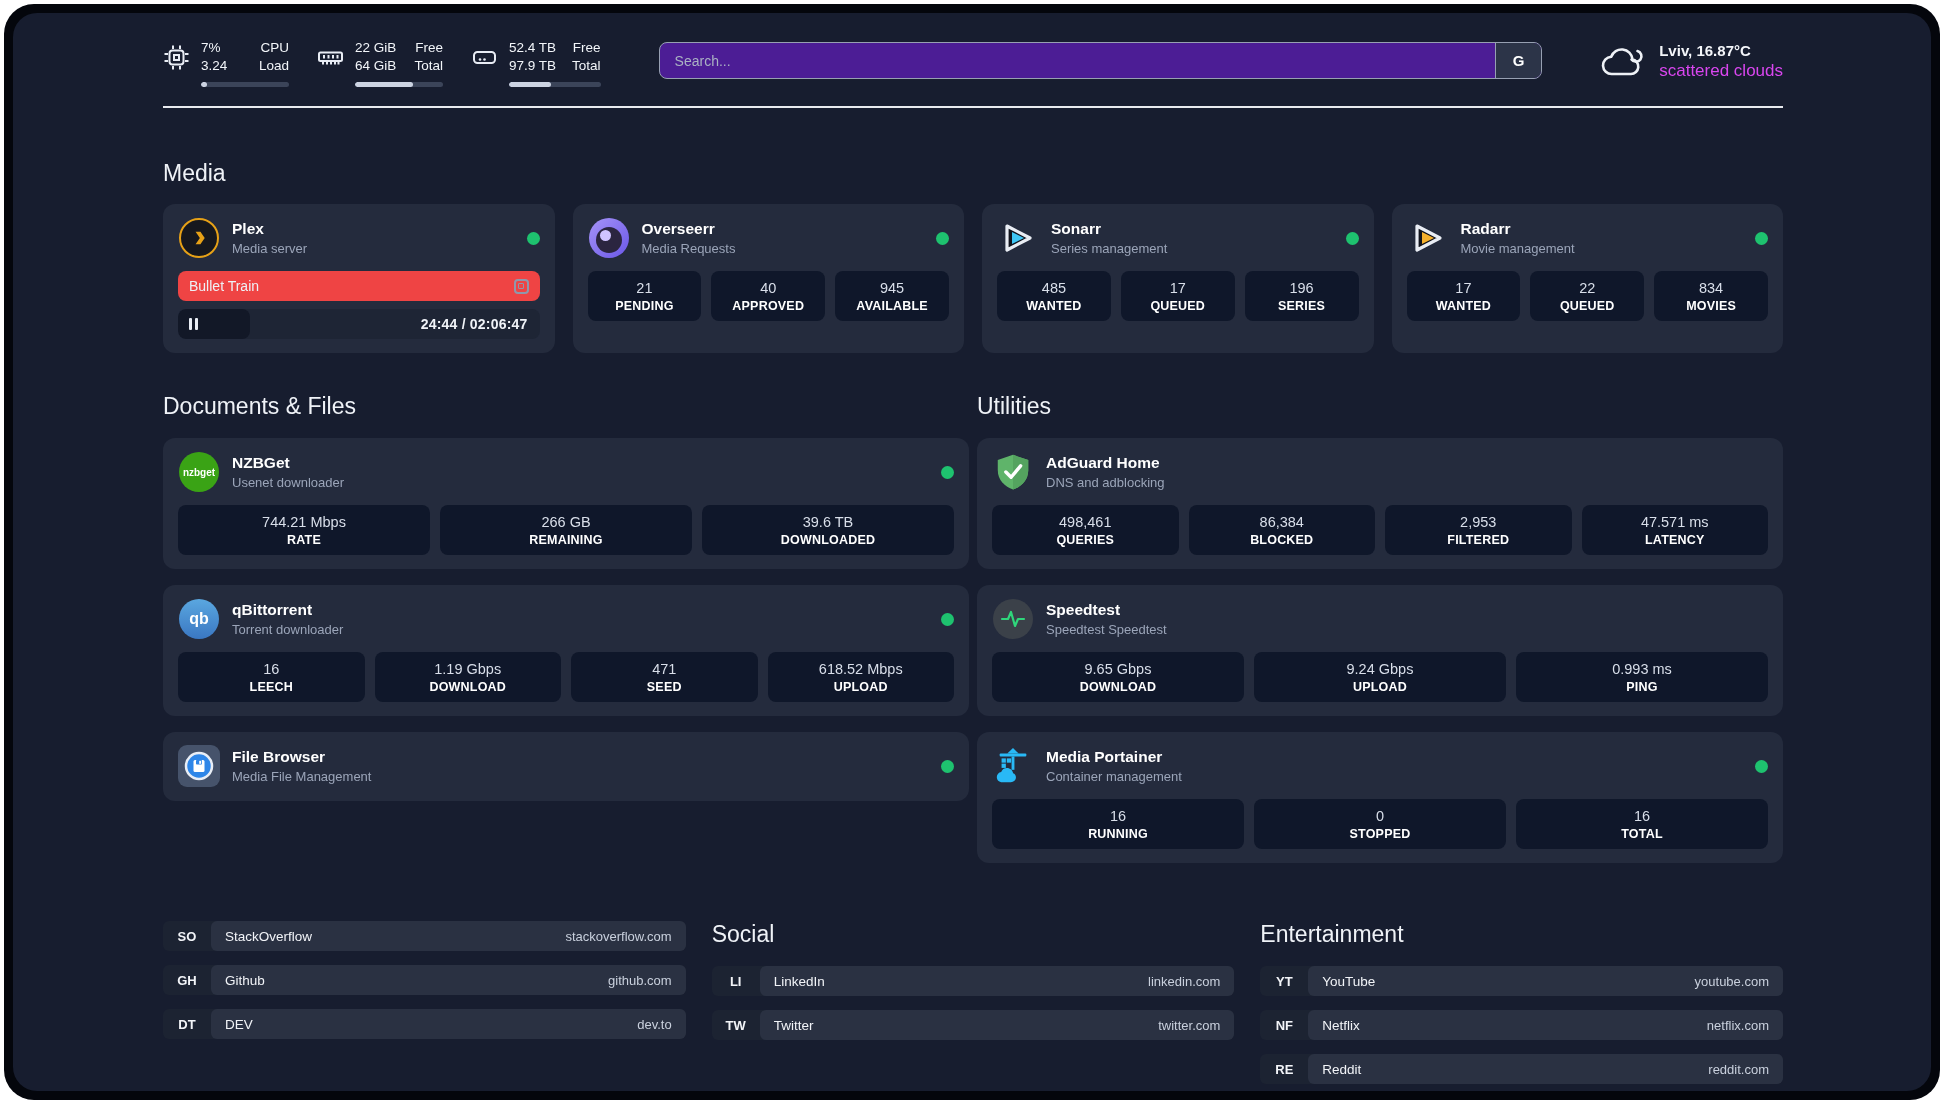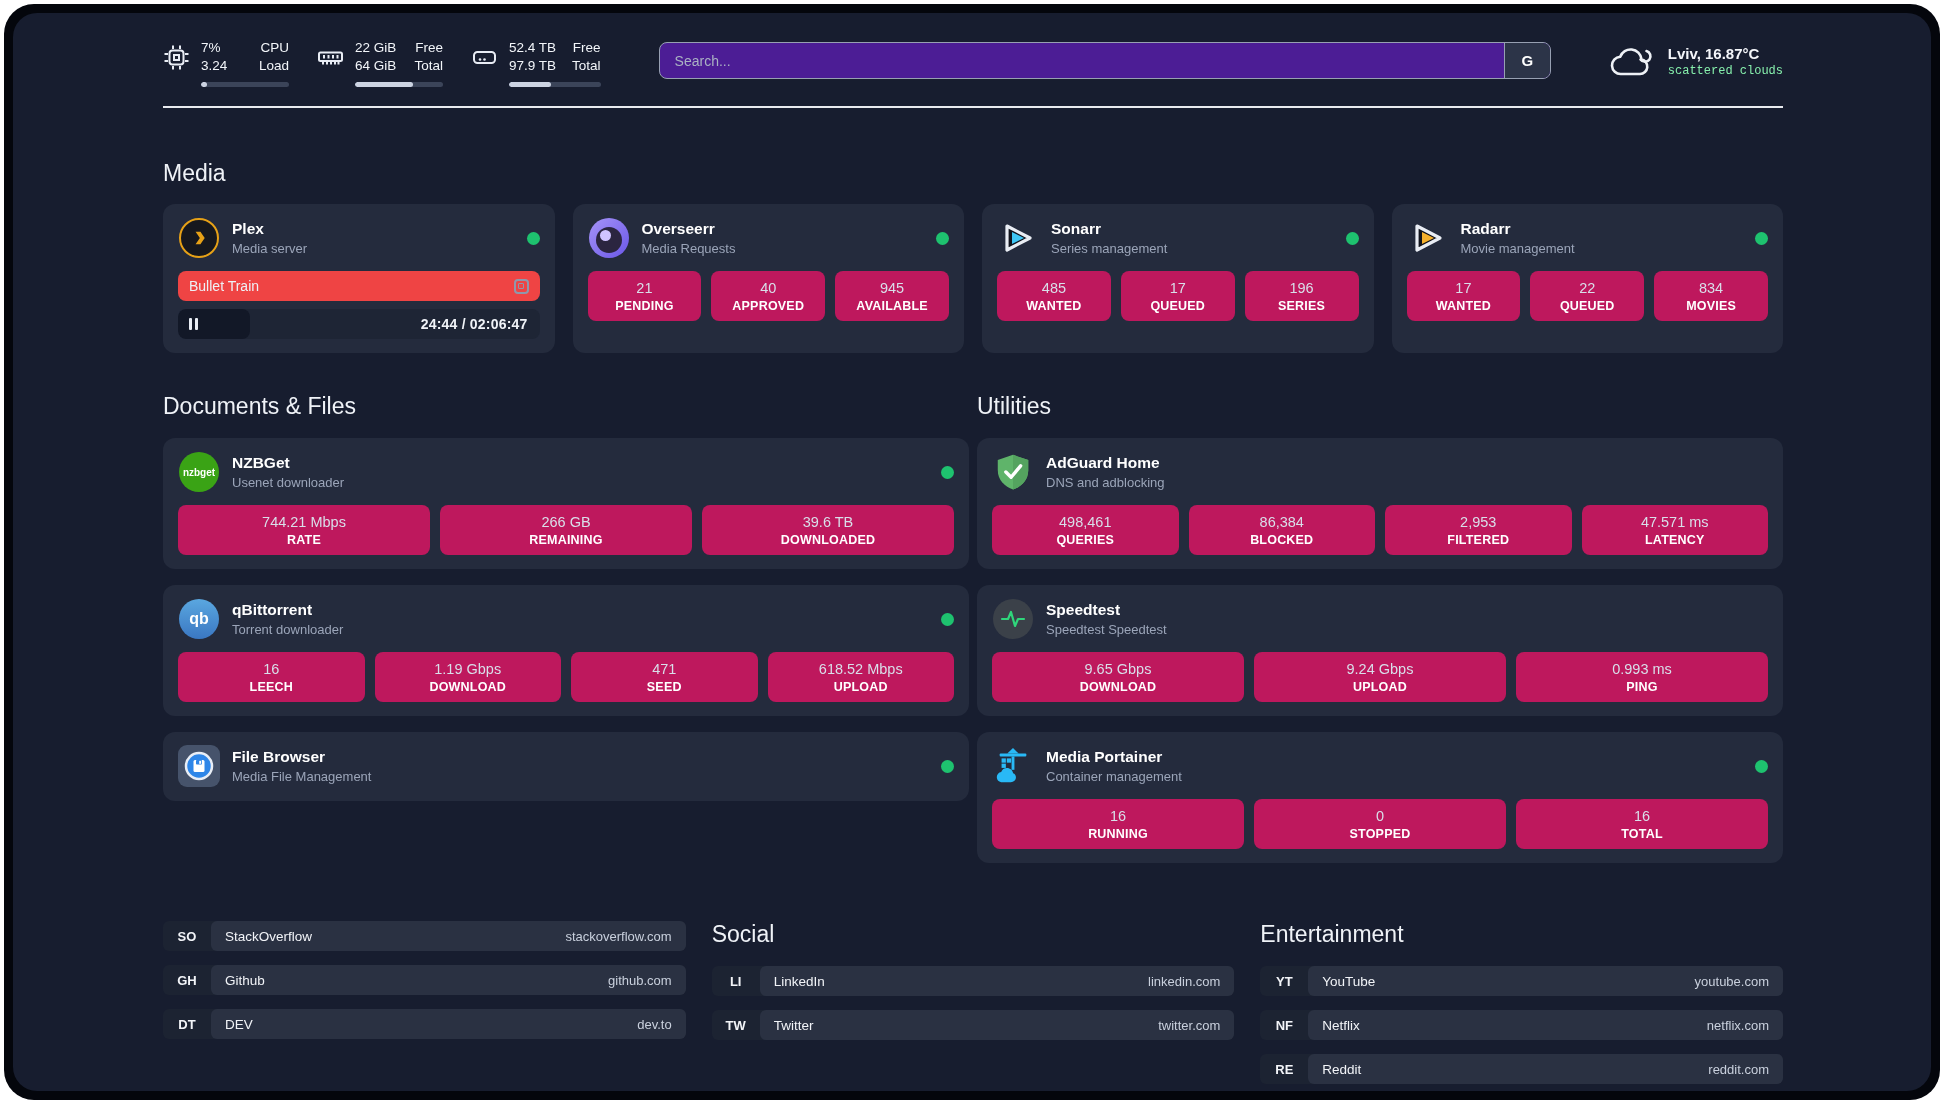--- a/index.html
+++ b/index.html
@@ -20,41 +20,41 @@
   .sysbar-fill { position:absolute; left:0; top:0; bottom:0; background:#ccd3e2; border-radius:3px; }
 
   .searchwrap { flex:1; display:flex; height:37px; margin:3px 30px 0 30px; border:1.5px solid #97a0b2; border-radius:8px; background:#4c1d95; overflow:hidden; }
   .searchwrap input { flex:1; background:transparent; border:none; outline:none; padding:0 15px; font-size:14px; color:#e9edf4; font-family:inherit; }
   .searchwrap input::placeholder { color:#aab2c3; }
   .gbtn { width:46px; border-left:1.5px solid #97a0b2; background:#2c3448; color:#fff; font-size:15px; font-weight:700; display:flex; align-items:center; justify-content:center; cursor:pointer; }
 
   .weather { display:flex; gap:13px; align-items:center; flex:none; margin-top:2px; }
   .wx-text { display:flex; flex-direction:column; gap:2px; }
   .wx-line1 { font-size:15px; font-weight:600; color:#f4f6fa; }
-  .wx-line2 { font-size:12px; color:#86efac;font-family:Liberation Mono, monospace; }
+  .wx-line2 { font-size:17px; color:#d946ef; }
 
   .divider { margin-top:19px; border-top:2px solid #e8eaef; }
 
   
   .section-title { font-size:23px; font-weight:500; color:#eff2f7; }
   .media-title { margin:52px 0 17px; }
   .media-grid { display:grid; grid-template-columns:repeat(4,1fr); gap:18px; }
 
   .card { background:#242b3d; border-radius:12px; padding:13px 15px 14px; position:relative; cursor:pointer; }
   .card-head { display:flex; gap:12px; align-items:center; }
   .app-icon { width:42px; height:42px; flex:none; display:flex; align-items:center; justify-content:center; }
   .card-titles { display:flex; flex-direction:column; gap:3px; }
   .name { font-size:15.5px; font-weight:600; color:#fff; }
   .desc { font-size:13px; color:#9ba5b9; }
   .dot { width:13px; height:13px; border-radius:50%; background:#1ec26f; margin-left:auto; flex:none; }
 
   .tiles { margin-top:12px; display:grid; gap:10px; }
   .tiles-3 { grid-template-columns:repeat(3,1fr); }
   .tiles-4 { grid-template-columns:repeat(4,1fr); }
-  .tile { background:#be185d; border-radius:8px; padding:9px 4px 8px; text-align:center; }
+  .tile { background:#0f172a; border-radius:8px; padding:9px 4px 8px; text-align:center; }
   .tile-value { font-size:14.5px; color:#d9dfea; }
   .tile-label { font-size:12.5px; font-weight:700; color:#fff; margin-top:3px; letter-spacing:.2px; }
 
   
   .player { margin-top:12px; }
   .player-title-row { background:#ef4444; border-radius:8px; padding:7px 11px; display:flex; justify-content:space-between; align-items:center; font-size:14px; color:#eef1f6; }
   .stop-icon { width:15px; height:15px; border:2px solid #8f98ab; border-radius:4px; position:relative; cursor:pointer; flex:none; }
   .stop-icon::after { content:""; position:absolute; inset:2.5px; border:1.6px solid #8f98ab; border-radius:1px; }
   .player-progress { margin-top:8px; height:30px; background:#1e2535; border-radius:8px; position:relative; display:flex; align-items:center; overflow:hidden; }
   .player-fill { position:absolute; left:0; top:0; bottom:0; background:#121827; border-radius:8px; display:flex; align-items:center; padding-left:11px; }

